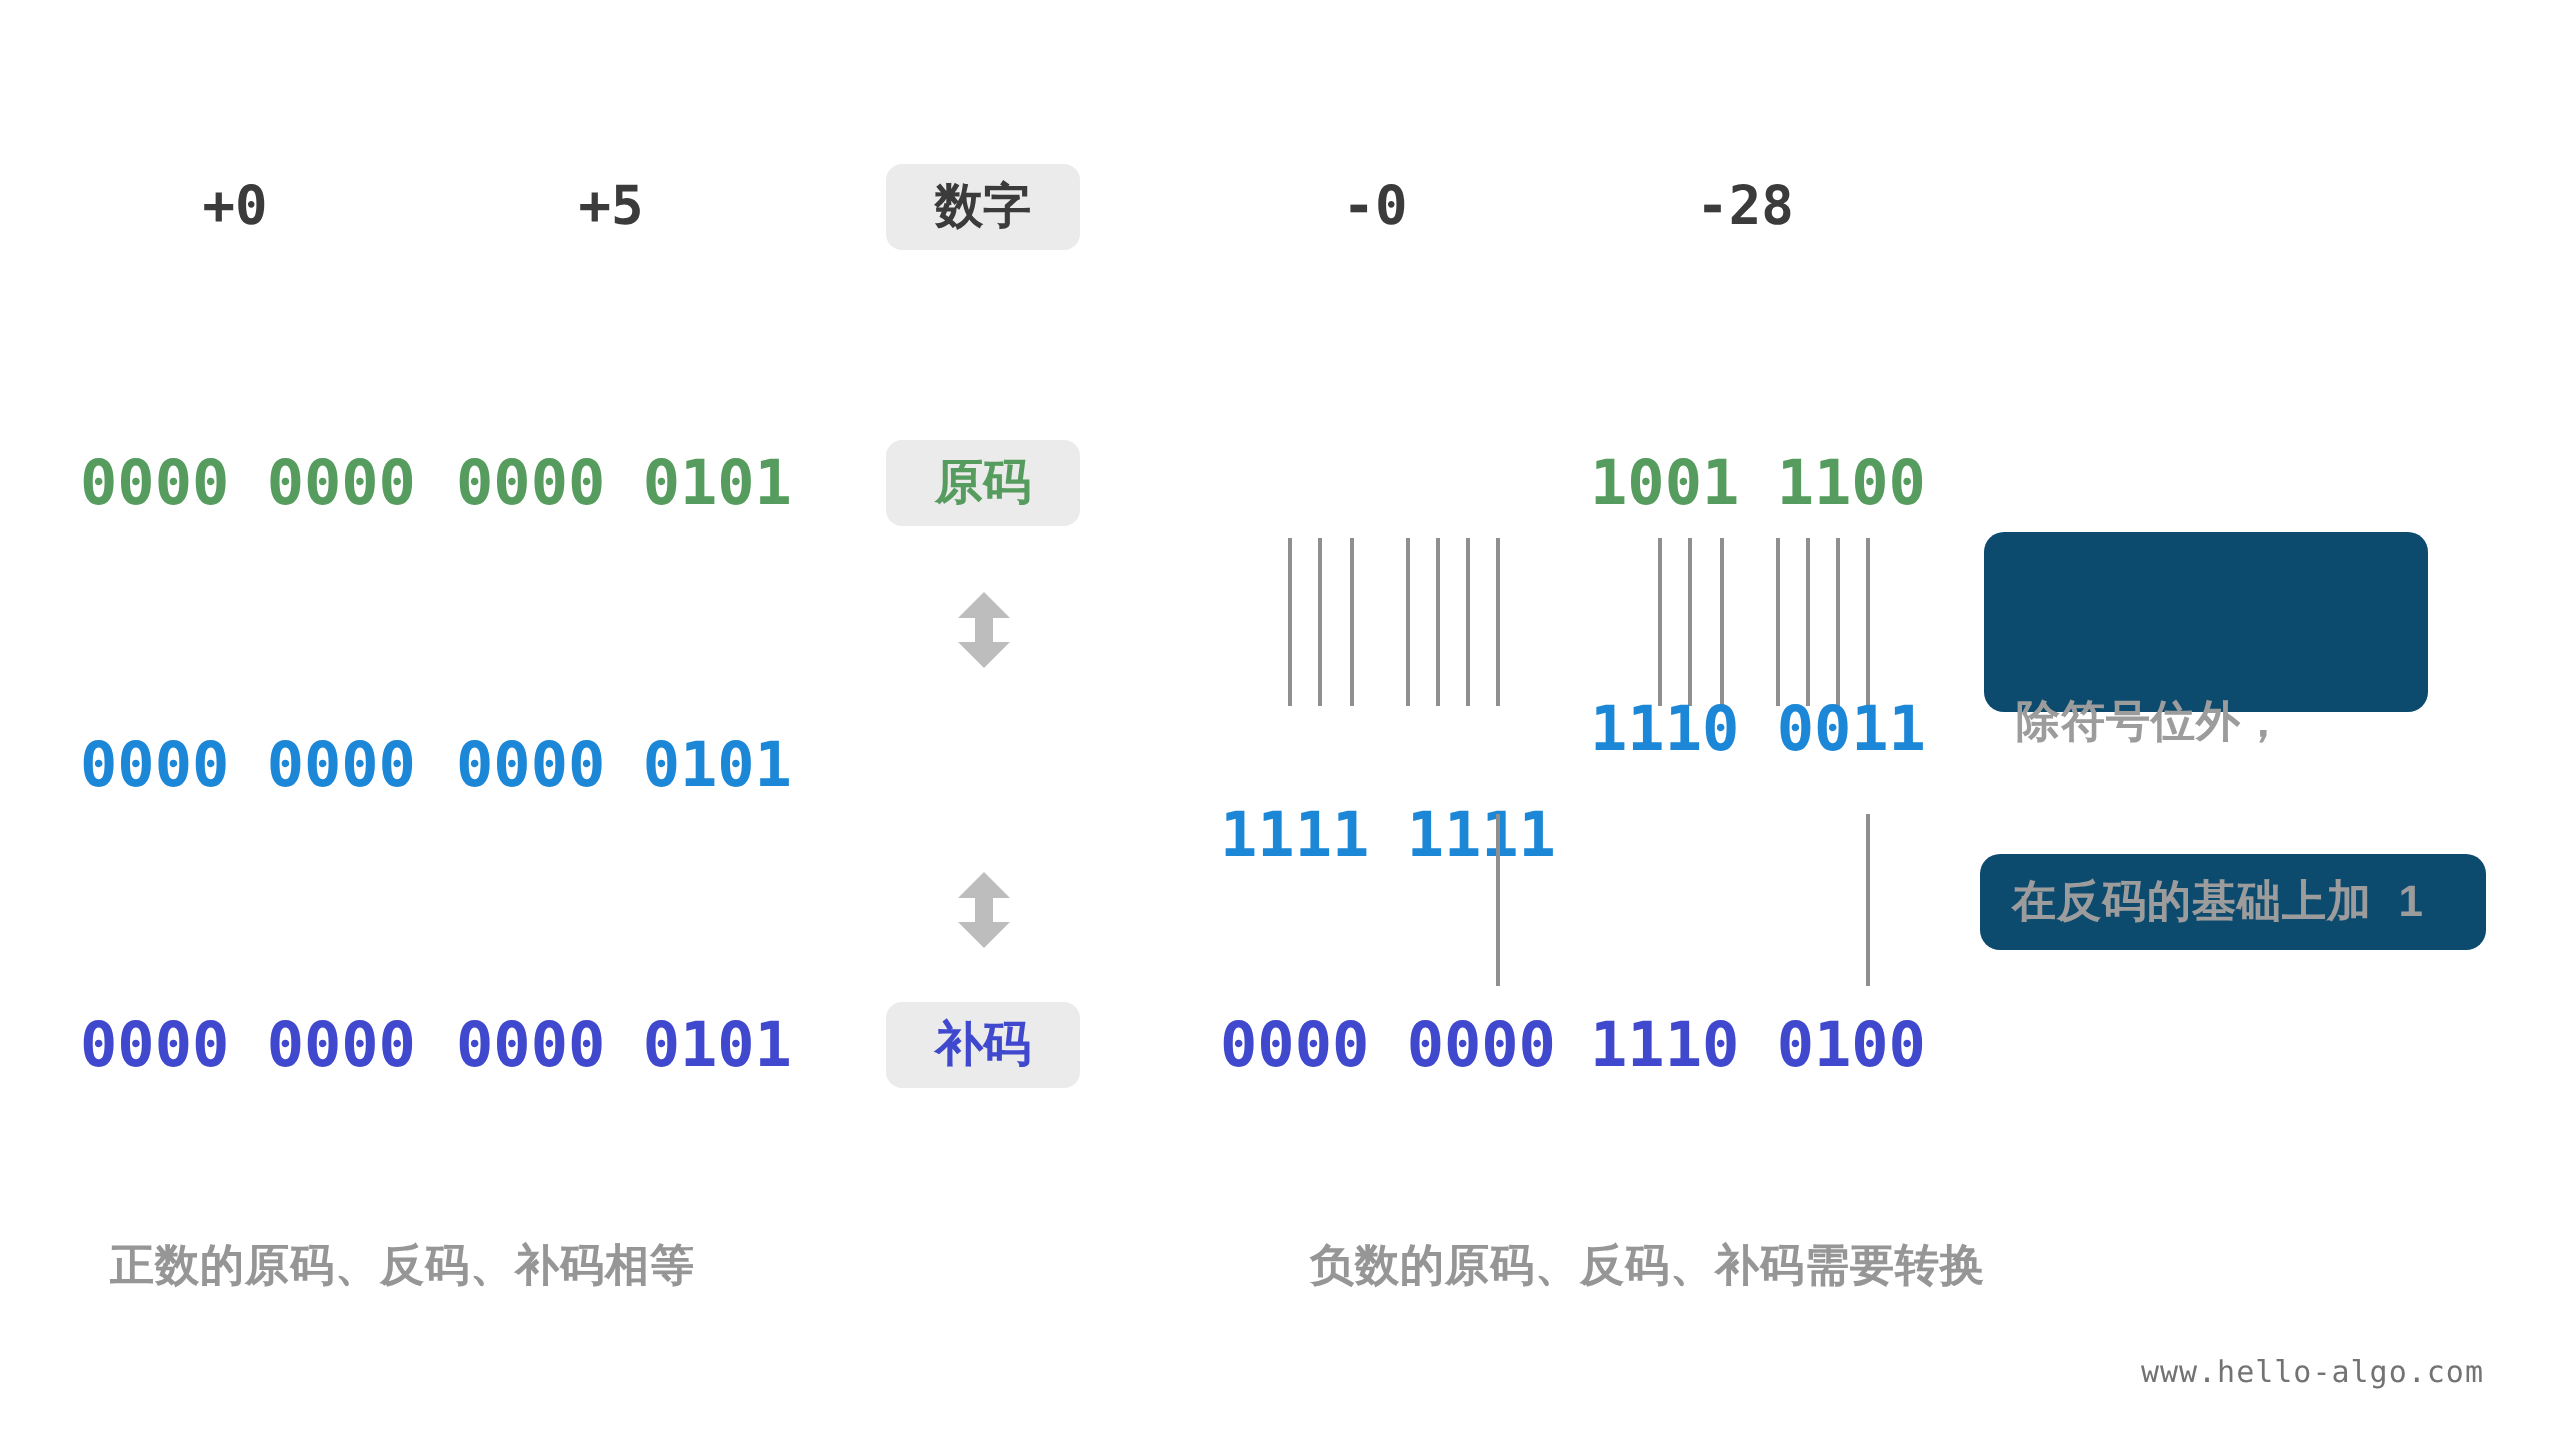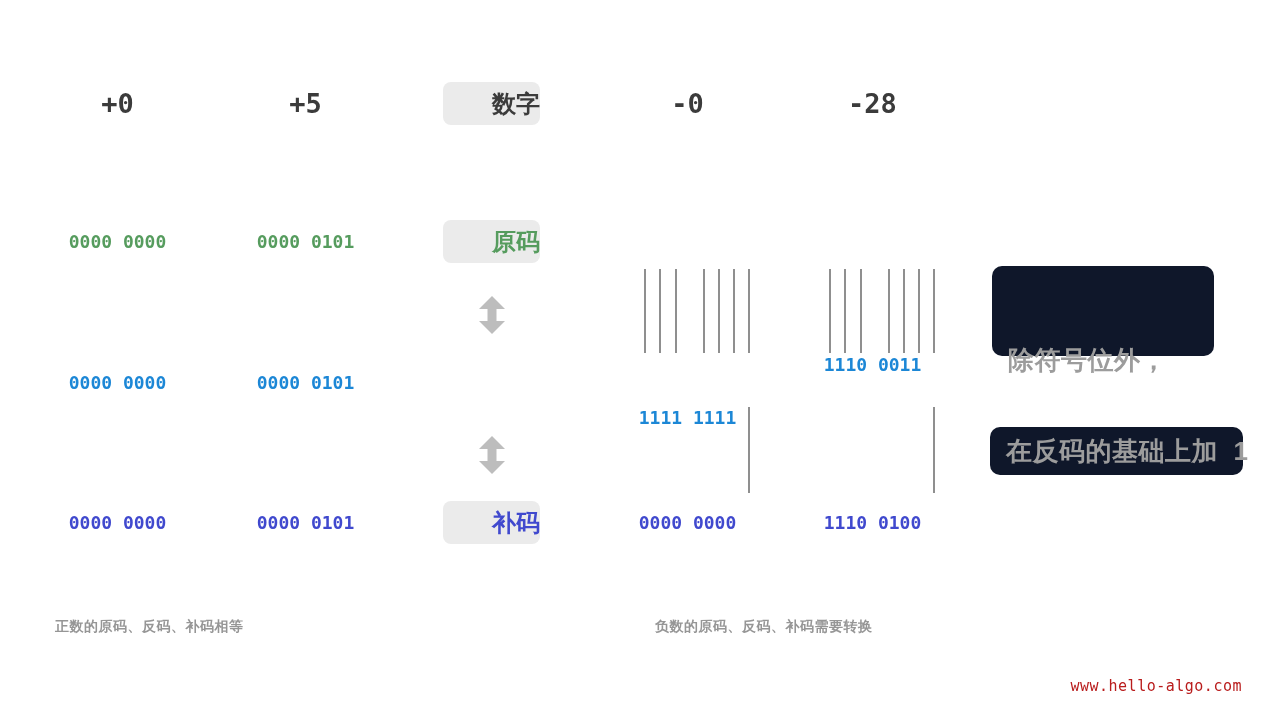--- a/index.html
+++ b/index.html
@@ -17,72 +17,73 @@
   
   .hval {
     width: 155px; height: 30px; line-height: 30px;
     text-align: center; font-size: 27px; font-weight: bold;
     color: #3b3b3b; letter-spacing: 0px;
   }
 
   
   .bits {
     width: 155px; height: 26px; line-height: 26px;
-    text-align: center; font-size: 18px; font-weight: bold;
+    text-align: center; font-size: 31px; font-weight: bold;
     white-space: pre;
   }
   .green  { color: #569c5e; }
   .blue   { color: #1c87d6; }
   .indigo { color: #4049ce; }
 
   
   .labelbox {
     left: 443px; width: 97px; height: 43px; line-height: 44px;
     background: #ebebeb; border-radius: 8px;
-    text-align: right; font-size: 24px; font-weight: bold;
+    text-align: center; font-size: 24px; font-weight: bold;
   }
   .labelbox.dark { color: #3b3b3b; }
 
   
   .tick { width: 1.5px; background: #8f8f8f; }
 
   
   .bubble {
-    background: #0f172a; border-radius: 10px;
-    color: #9c9c9c; font-weight: bold; font-size: 26px;
+    background: #0c4a6e; border-radius: 10px;
+    color: #9c9c9c; font-weight: bold; font-size: 22px;
     letter-spacing: 0.5px; white-space: pre;
   }
   .bubble .ln { display: block; }
 
   
   .caption {
-    font-size: 14px; font-weight: bold; color: #969696;
+    font-size: 22px; font-weight: bold; color: #969696;
     letter-spacing: 0.5px; white-space: pre;
   }
 
   .watermark {
-    font-size: 15px; color: #b91c1c; letter-spacing: 0.5px;
+    font-size: 15px; color: #737373; letter-spacing: 0.5px;
   }
 
   .arrow-svg { display: block; }
 </style>
 </head>
 <body>
 
 <div class="canvas">
 
   <div class="abs mono hval" style="left:40px;  top:89px;">+0</div>
   <div class="abs mono hval" style="left:228px; top:89px;">+5</div>
   <div class="abs labelbox dark" style="top:82px;">数字</div>
   <div class="abs mono hval" style="left:610px; top:89px;">-0</div>
   <div class="abs mono hval" style="left:795px; top:89px;">-28</div>
 
   <div class="abs mono bits green" style="left:40px;  top:229px;">0000 0000</div>
   <div class="abs mono bits green" style="left:228px; top:229px;">0000 0101</div>
   <div class="abs labelbox green" style="top:220px;">原码</div>
+  <div class="abs mono bits green" style="left:795px; top:229px;">1001 1100</div>
 
   <div class="abs tick" style="left:644px; top:269px; height:84px;"></div>
   <div class="abs tick" style="left:659px; top:269px; height:84px;"></div>
   <div class="abs tick" style="left:675px; top:269px; height:84px;"></div>
   <div class="abs tick" style="left:703px; top:269px; height:84px;"></div>
   <div class="abs tick" style="left:718px; top:269px; height:84px;"></div>
   <div class="abs tick" style="left:733px; top:269px; height:84px;"></div>
   <div class="abs tick" style="left:748px; top:269px; height:84px;"></div>
   <div class="abs tick" style="left:829px; top:269px; height:84px;"></div>
   <div class="abs tick" style="left:844px; top:269px; height:84px;"></div>

